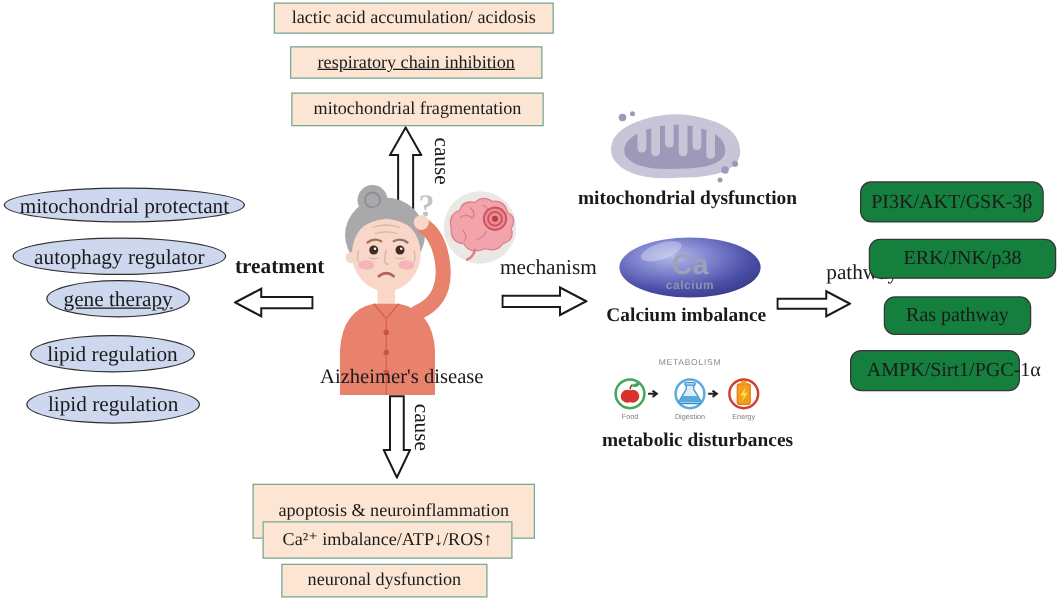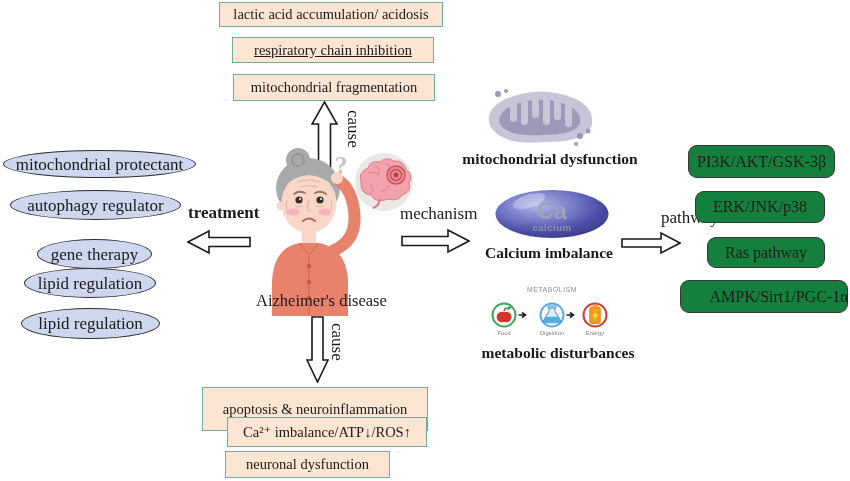--- a/index.html
+++ b/index.html
@@ -90,21 +90,21 @@
 
   <span class="center-label" style="left:256px;top:293px;width:130px;text-align:left;font-family:Liberation Serif, serif;">Aizheimer's disease</span>
 
   <span class="alabel" style="left:188px;top:204px;font-weight:bold;">treatment</span>
   <svg class="abs blockarrow" style="left:187px;top:229px;" width="64" height="26" viewBox="0 0 64 26">
     <polygon points="1,13 22,2 22,8.5 63,8.5 63,17.5 22,17.5 22,24"></polygon>
   </svg>
 
   <div class="oval" style="left:3px;top:150px;width:193px;height:28px;">mitochondrial protectant</div>
   <div class="oval" style="left:10px;top:190px;width:171px;height:30px;">autophagy regulator</div>
-  <div class="oval" style="left:37px;top:239px;width:115px;height:30px;">gene therapy</div>
+  <div class="oval" style="left:37px;top:224px;width:115px;height:30px;text-decoration:underline;">gene therapy</div>
   <div class="oval" style="left:24px;top:268px;width:132px;height:30px;">lipid regulation</div>
   <div class="oval" style="left:21px;top:308px;width:139px;height:31px;">lipid regulation</div>
 
   <span class="alabel" style="left:388px;top:205px;margin-left:12px;">mechanism</span>
   <svg class="abs blockarrow" style="left:401px;top:228px;" width="69" height="26" viewBox="0 0 69 26">
     <polygon points="68,13 47,2 47,8.5 1,8.5 1,17.5 47,17.5 47,24"></polygon>
   </svg>
 
   <svg class="abs" style="left:480px;top:86px;" width="122" height="62" viewBox="0 0 122 62">
     <path d="M10,40 Q4,22 28,12 Q58,0 88,10 Q114,18 112,38 Q108,56 66,56 Q22,60 10,40 Z" fill="#c9c5d9"></path>
@@ -167,26 +167,26 @@
       <rect x="105.8" y="21.5" width="4.4" height="3" rx="1" fill="#f59b1f"></rect>
       <path d="M109.5,26.5 L105,33.5 L107.8,33.5 L106.5,38.5 L111.5,31.2 L108.6,31.2 Z" fill="#ffe14d" stroke="#e8b70e" stroke-width="0.4"></path>
     </g>
     <text x="17" y="52" text-anchor="middle" font-family="Liberation Sans, sans-serif" font-size="5.8" fill="#7d7d7d">Food</text>
     <text x="65" y="52" text-anchor="middle" font-family="Liberation Sans, sans-serif" font-size="5.8" fill="#7d7d7d">Digestion</text>
     <text x="108" y="52" text-anchor="middle" font-family="Liberation Sans, sans-serif" font-size="5.8" fill="#7d7d7d">Energy</text>
   </svg>
   <span class="blabel" style="left:478px;top:345px;width:160px;">metabolic disturbances</span>
 
   <div class="whitebox" style="left:688px;top:145px;width:147px;height:33px;">PI3K/AKT/GSK-3β</div>
-  <div class="whitebox" style="left:695px;top:191px;width:130px;height:32px;">ERK/JNK/p38</div>
+  <div class="whitebox" style="left:695px;top:191px;width:150px;height:32px;">ERK/JNK/p38</div>
   <div class="whitebox" style="left:707px;top:237px;width:118px;height:31px;">Ras pathway</div>
-  <div class="whitebox" style="left:680px;top:280px;width:168px;height:33px;padding-left:30px;">AMPK/Sirt1/PGC-1α</div>
+  <div class="whitebox" style="left:680px;top:280px;width:136px;height:33px;padding-left:30px;">AMPK/Sirt1/PGC-1α</div>
 
   <svg class="abs blockarrow" style="left:306px;top:316px;" width="23" height="67" viewBox="0 0 23 67">
     <polygon points="11.5,66 22,44 17,44 17,1 6,1 6,44 1,44"></polygon>
   </svg>
   <span class="vlabel" style="left:346px;top:323px;">cause</span>
 
   <div class="tanbox" style="left:202px;top:387px;width:226px;height:44px;">apoptosis &amp; neuroinflammation</div>
-  <div class="tanbox" style="left:210px;top:417px;width:200px;height:30px;margin-left:17px;">Ca²⁺ imbalance/ATP↓/ROS↑</div>
+  <div class="tanbox" style="left:210px;top:417px;width:200px;height:30px;">Ca²⁺ imbalance/ATP↓/ROS↑</div>
   <div class="tanbox" style="left:225px;top:451px;width:165px;height:27px;">neuronal dysfunction</div>
 
 </div>
 
 </body></html>

